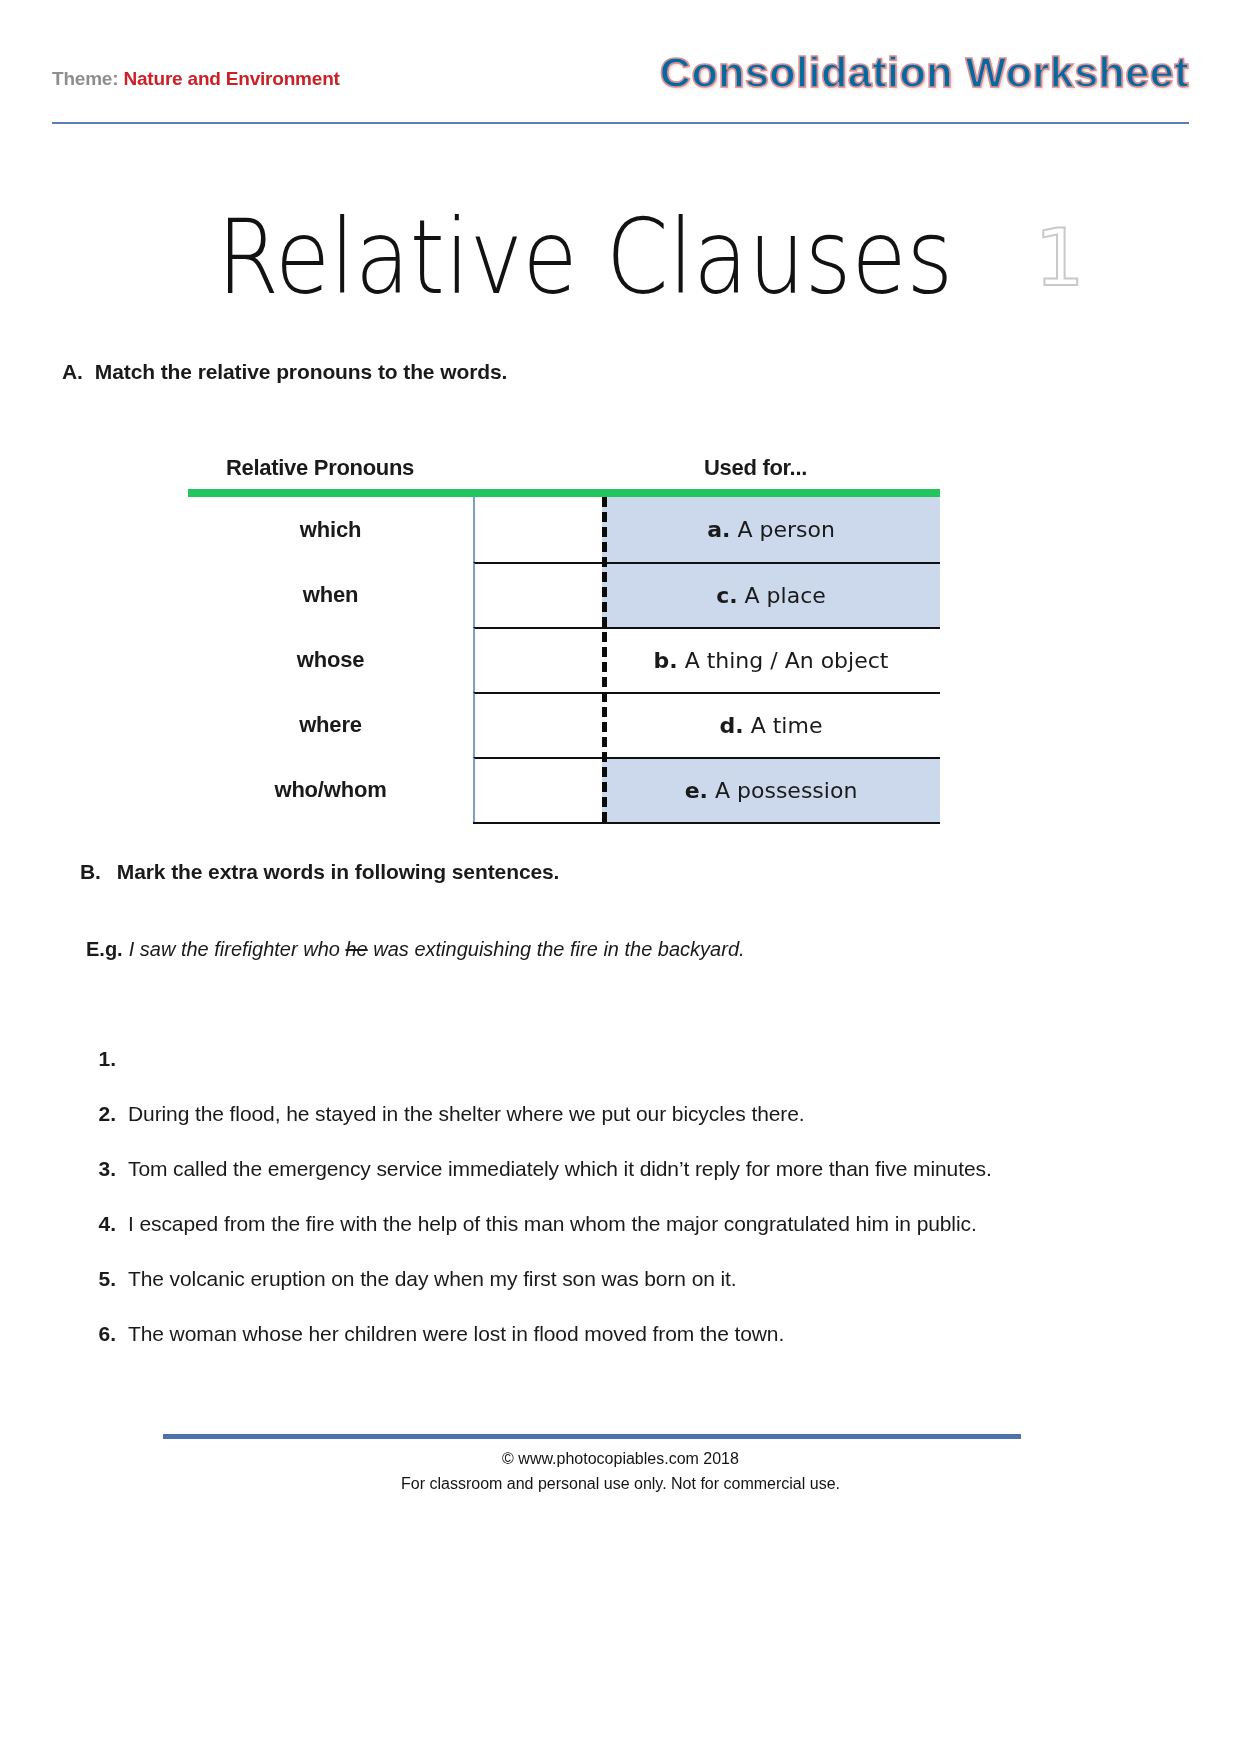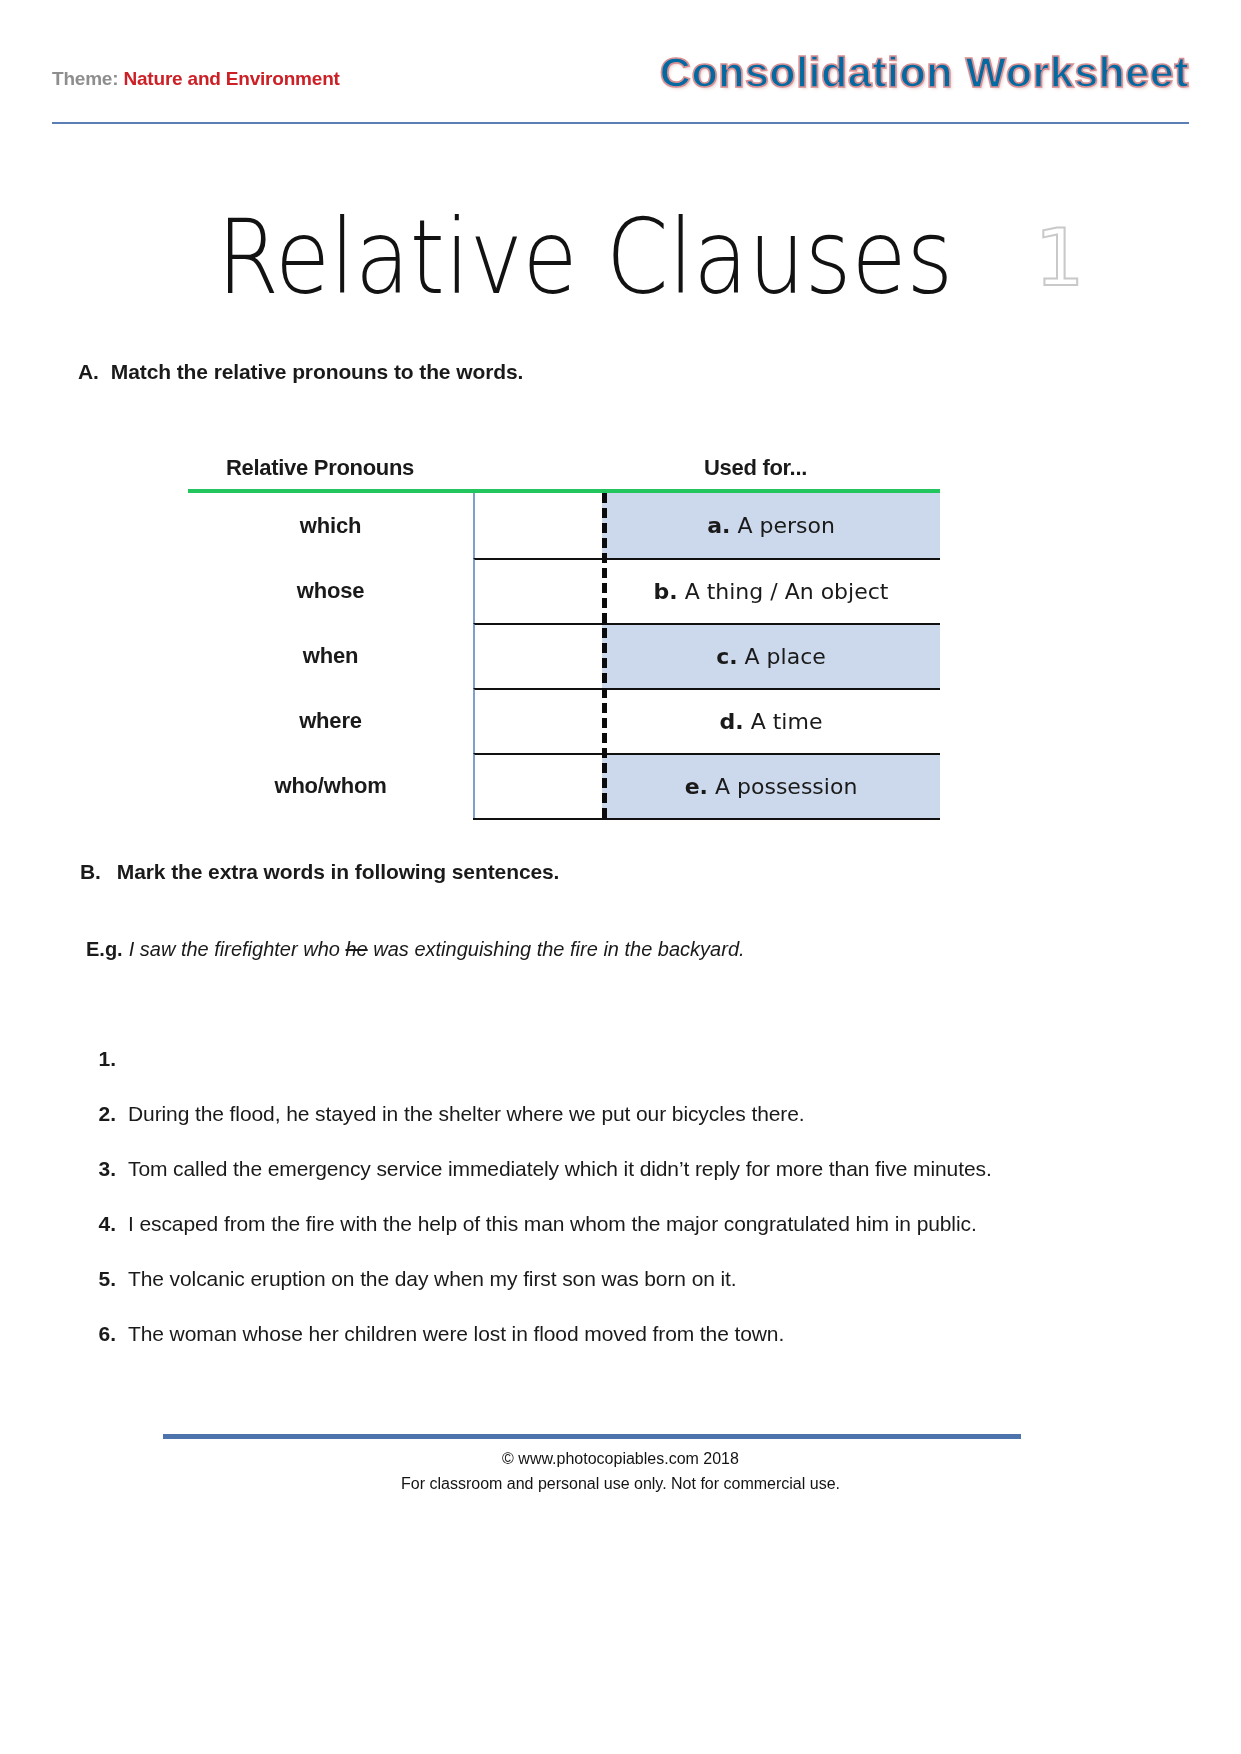--- a/index.html
+++ b/index.html
@@ -68,21 +68,21 @@
     font-weight:400;
     display:inline-block;
     margin-left:22px;
     color:#ffffff;
     -webkit-text-stroke:2px #c9c9c9;
     vertical-align:8px;
   }
 
   
   .sec-a-head {
-    position:absolute; left:78px; top:360px;
+    position:absolute; left:62px; top:360px;
     font-size:21px; font-weight:bold;
     letter-spacing:-0.1px;
     white-space:nowrap;
   }
   .sec-a-head .ltr { margin-right:12px; }
 
   
   .match-block { position:absolute; left:188px; top:455px; width:752px; }
 
   .match-headers { position:relative; height:30px; }
@@ -92,21 +92,21 @@
     letter-spacing:-0.3px;
     white-space:nowrap;
     text-align:center;
   }
   .mh-left  { left:38px; }
   .mh-right { left:516px; }
 
   .match-table {
     position:relative;
     margin-top:4px;
-    border-top:4px solid #22c55e;
+    border-top:8px solid #22c55e;
   }
   .row {
     position:relative;
     height:65px;
     display:flex;
     align-items:center;
   }
   .row + .row .cell-blank,
   .row + .row .cell-used { border-top:2px solid #101010; }
 
@@ -219,34 +219,34 @@
     <div class="row">
       <div class="cell-pron">which</div>
       <div class="cell-blank"></div>
       <div class="cell-used shaded">
         <span class="lbl">a.</span>
           <span>A person</span>
       </div>
     </div>
 
     <div class="row">
+      <div class="cell-pron">when</div>
+      <div class="cell-blank"></div>
+      <div class="cell-used shaded">
+        <span class="lbl">c.</span>
+          <span>A place</span>
+      </div>
+    </div>
+
+    <div class="row">
       <div class="cell-pron">whose</div>
       <div class="cell-blank"></div>
       <div class="cell-used">
         <span class="lbl">b.</span>
           <span>A thing / An object</span>
-      </div>
-    </div>
-
-    <div class="row">
-      <div class="cell-pron">when</div>
-      <div class="cell-blank"></div>
-      <div class="cell-used shaded">
-        <span class="lbl">c.</span>
-          <span>A place</span>
       </div>
     </div>
 
     <div class="row">
       <div class="cell-pron">where</div>
       <div class="cell-blank"></div>
       <div class="cell-used">
         <span class="lbl">d.</span>
           <span>A time</span>
       </div>

